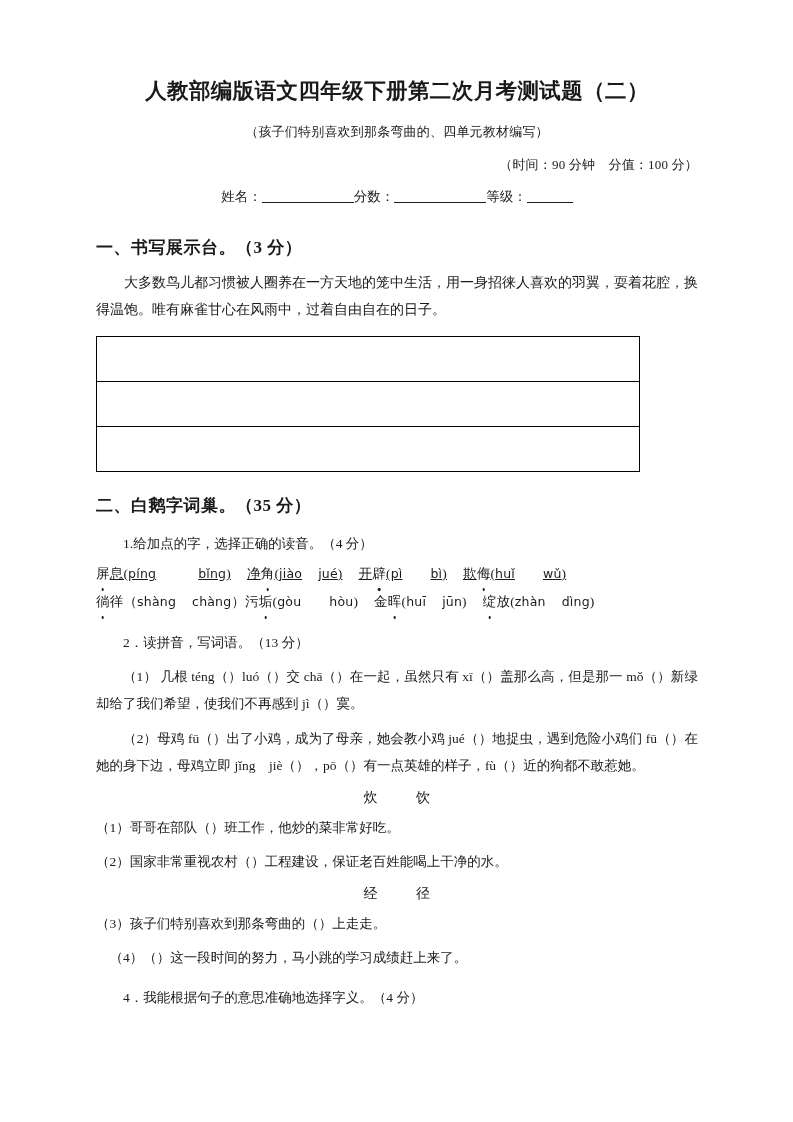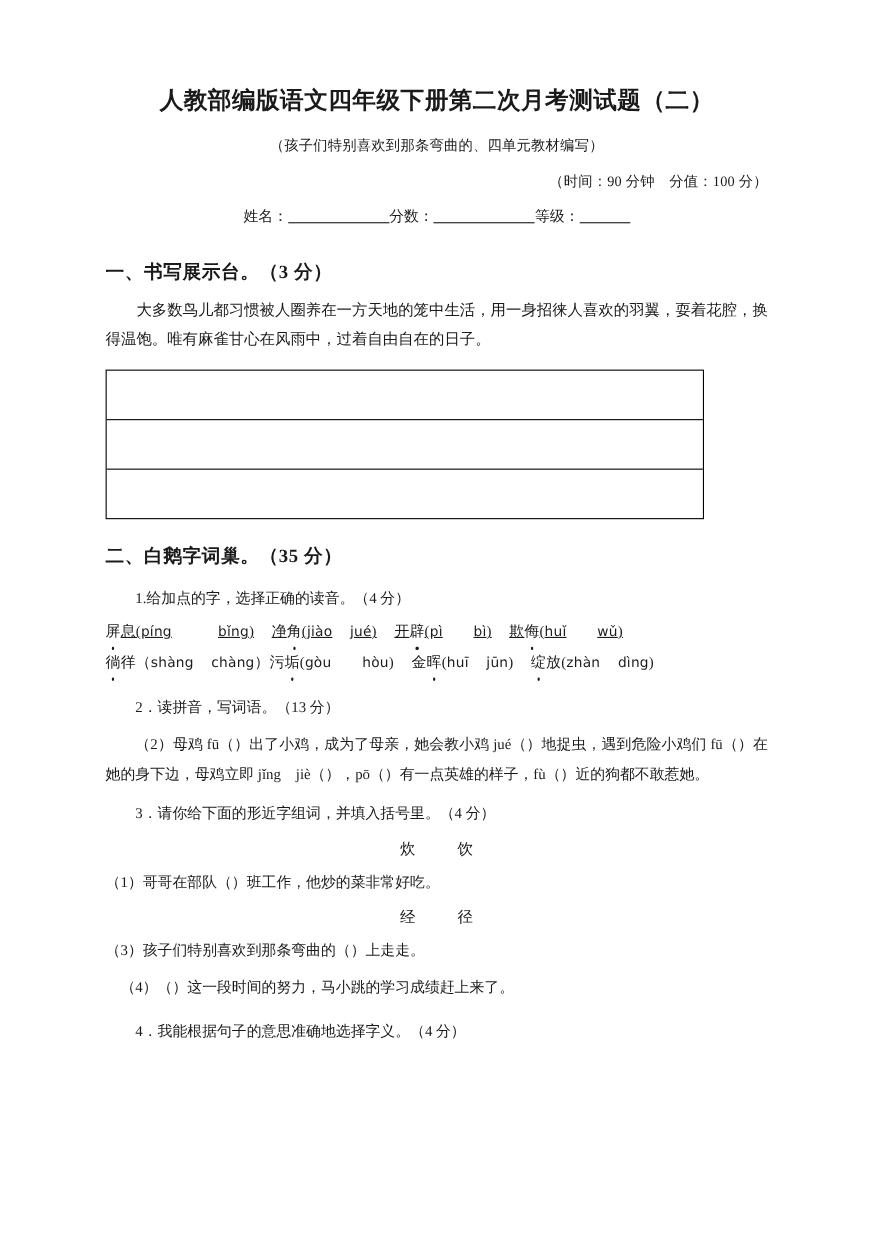--- a/index.html
+++ b/index.html
@@ -196,35 +196,40 @@
     <div class="pinyin-line first">
       <span><span class="dotted">屏</span>息(<span class="py">píng</span><span class="gapL"></span><span class="py">bǐng</span>)</span><span class="gapS"></span><span>净<span class="dotted">角</span>(<span class="py">jiào</span><span class="gapS"></span><span class="py">jué</span>)</span><span class="gapS"></span><span>开<span class="dotted">辟</span>(<span class="py">pì</span><span class="gapM"></span><span class="py">bì</span>)</span><span class="gapS"></span><span>欺<span class="dotted">侮</span>(<span class="py">huǐ</span><span class="gapM"></span><span class="py">wǔ</span>)</span>
     </div>
 
     <div class="pinyin-line">
       <span><span class="dotted">徜</span>徉（<span class="py">shàng</span><span class="gapS"></span><span class="py">chàng</span>）</span><span>污<span class="dotted">垢</span>(<span class="py">gòu</span><span class="gapM"></span><span class="py">hòu</span>)</span><span class="gapS"></span><span>金<span class="dotted">晖</span>(<span class="py">huī</span><span class="gapS"></span><span class="py">jūn</span>)</span><span class="gapS"></span><span><span class="dotted">绽</span>放(<span class="py">zhàn</span><span class="gapS"></span><span class="py">dìng</span>)</span>
     </div>
 
     <div class="q-title">2．读拼音，写词语。（13 分）</div>
 
+    <div class="para indent">
+      <span>（1）  几根 téng（</span><span class="inner w-md"></span><span>）luó（</span><span class="inner w-md"></span><span>）交 chā（</span><span class="inner w-sm"></span><span>）在一起，虽然只有 xī（</span><span class="inner w-sm"></span><span>）盖那么高，但是那一 mǒ（</span><span class="inner w-sm"></span><span>）新绿却给了我们希望，使我们不再感到 jì（</span><span class="inner w-md"></span><span>）寞。</span>
+    </div>
 
     <div class="para indent">
       <span>（2）母鸡 fū（</span><span class="inner w-lg"></span><span>）出了小鸡，成为了母亲，她会教小鸡 jué（</span><span class="inner w-sm"></span><span>）地捉虫，遇到危险小鸡们 fū（</span><span class="inner w-md"></span><span>）在她的身下边，母鸡立即 jǐng　jiè（</span><span class="inner w-lg"></span><span>），pō（</span><span class="inner w-lg"></span><span>）有一点英雄的样子，fù（</span><span class="inner w-sm"></span><span>）近的狗都不敢惹她。</span>
     </div>
 
-    <div class="q-title tight">3．请你给下面的形近字组词，并填入括号里。（4 分）</div>
 
     <div class="charpair">
       <span class="c1">炊</span><span>饮</span>
     </div>
 
     <div class="subq">
       <span>（1）哥哥在部队（</span><span class="inner w-lg"></span><span>）班工作，他炒的菜非常好吃。</span>
     </div>
 
+    <div class="subq">
+      <span>（2）国家非常重视农村（</span><span class="inner w-md"></span><span>）工程建设，保证老百姓能喝上干净的水。</span>
+    </div>
 
     <div class="charpair">
       <span class="c1">经</span><span>径</span>
     </div>
 
     <div class="subq">
       <span>（3）孩子们特别喜欢到那条弯曲的（</span><span class="inner w-lg"></span><span>）上走走。</span>
     </div>
 
     <div class="subq ind">

